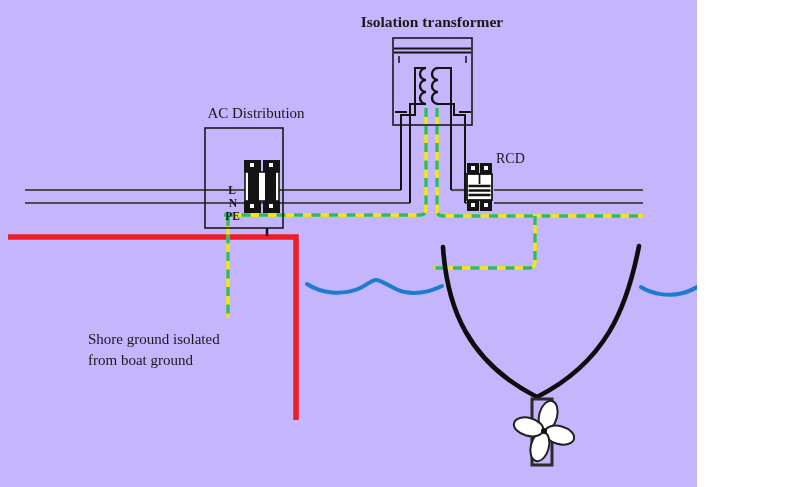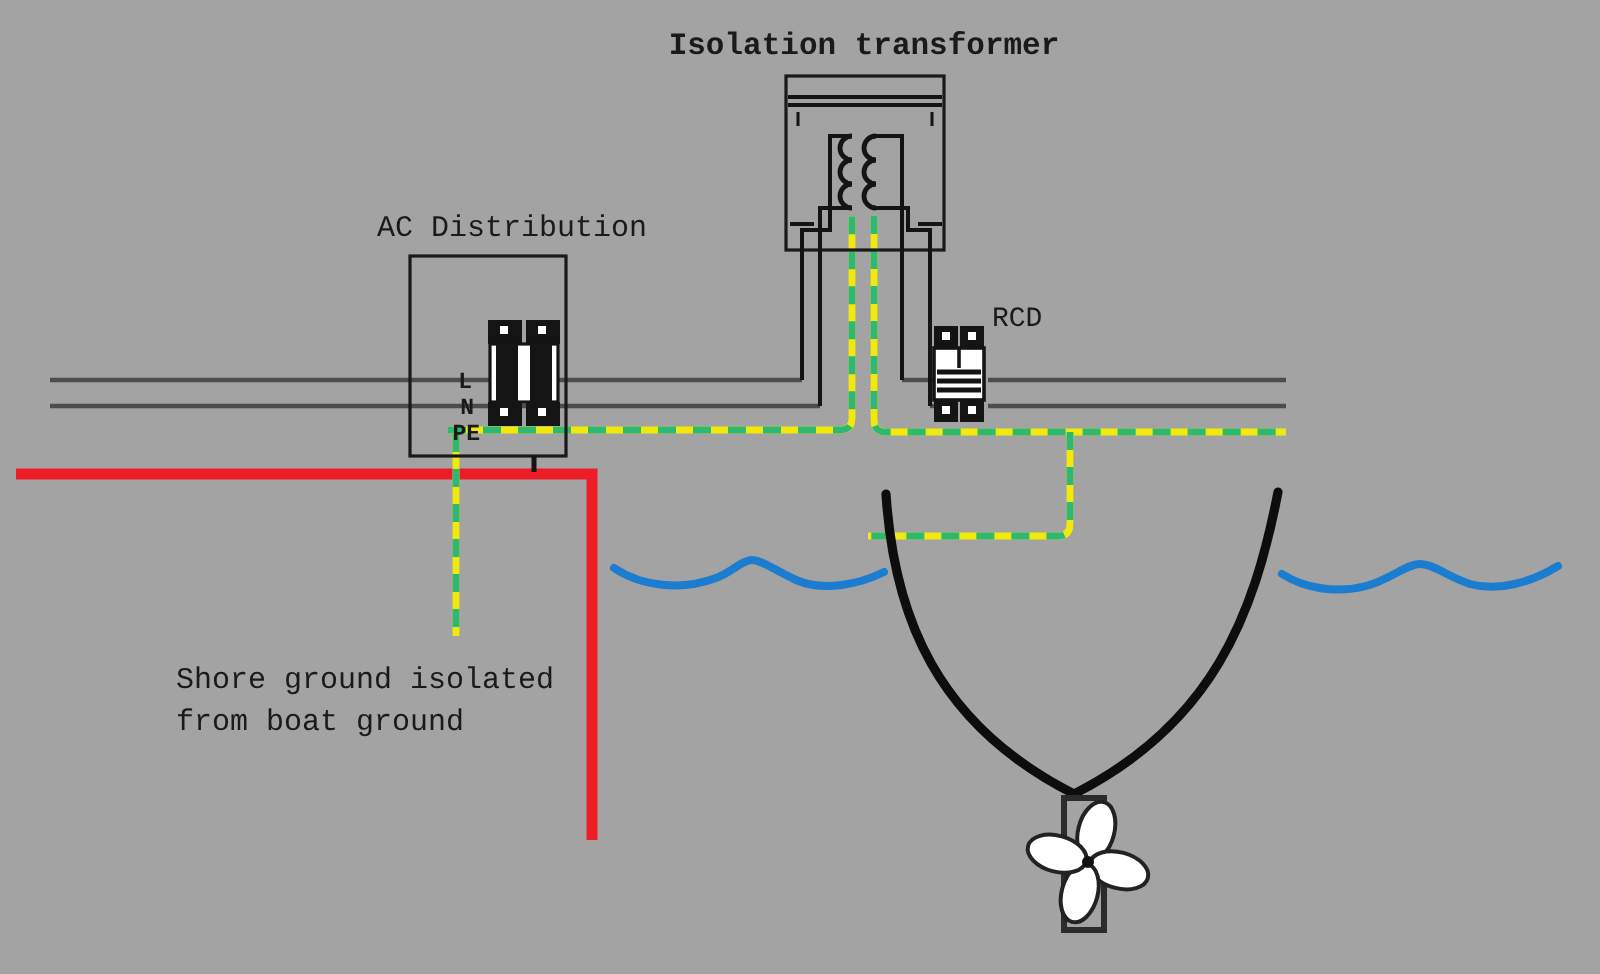--- a/index.html
+++ b/index.html
@@ -1,20 +1,20 @@
 <!DOCTYPE html>
 <html style="--wire: #4d4d4d; --component: #141414; --pe-yellow: #f2e90c; --pe-green: #2eb873; --dock-red: #ee1c25; --water-blue: #1c7cd0;"><head>
 <meta charset="utf-8">
 <style>
   html,body{margin:0;padding:0;background:#fff;}
   .stage{
     position:relative;
-    width:800px;height:487px;
-    background:#a3a3a3;
-    font-family:Liberation Mono, monospace;
+    width:697px;height:487px;
+    background:#c4b5fd;
+    font-family:Liberation Serif, serif;
     overflow:hidden;
   }
   svg{display:block;}
   .wire{stroke:var(--wire,#4d4d4d);stroke-width:2.2;fill:none;}
   .blackline{stroke:var(--component,#141414);fill:none;}
   .box{stroke:#1a1a1a;stroke-width:1.6;fill:none;}
   .fillblack{fill:var(--component,#141414);stroke:none;}
   .whitedot{fill:#ffffff;stroke:none;}
   .pe-base{stroke:var(--pe-yellow,#f2e90c);stroke-width:3.4;fill:none;stroke-linejoin:round;}
   .pe-dash{stroke:var(--pe-green,#2eb873);stroke-width:3.4;fill:none;stroke-linejoin:round;stroke-dasharray:9 8.5;}

